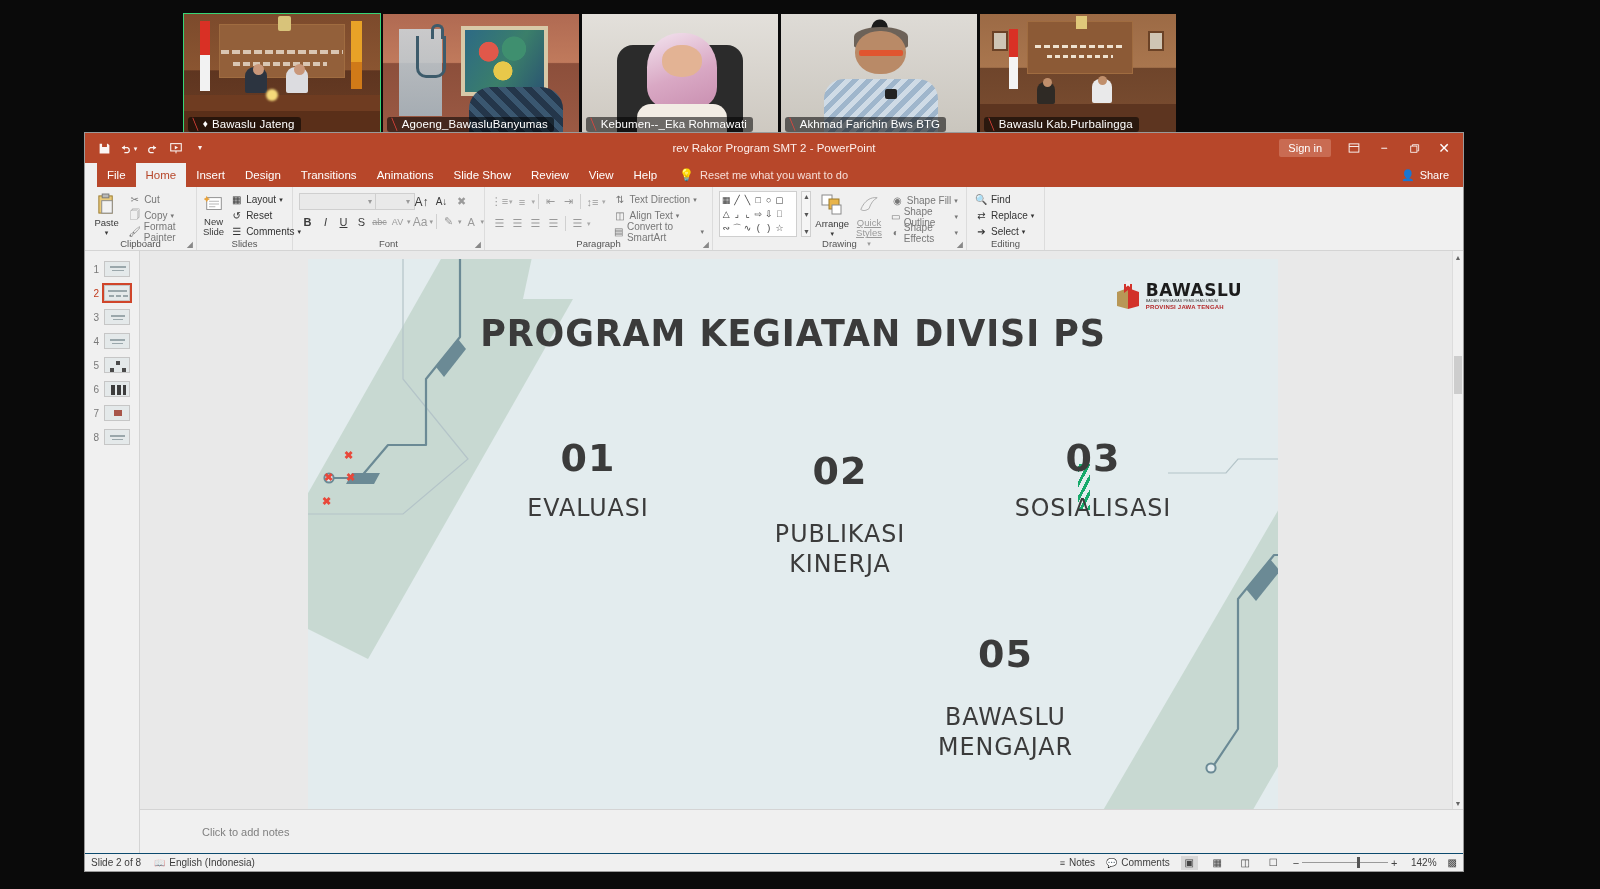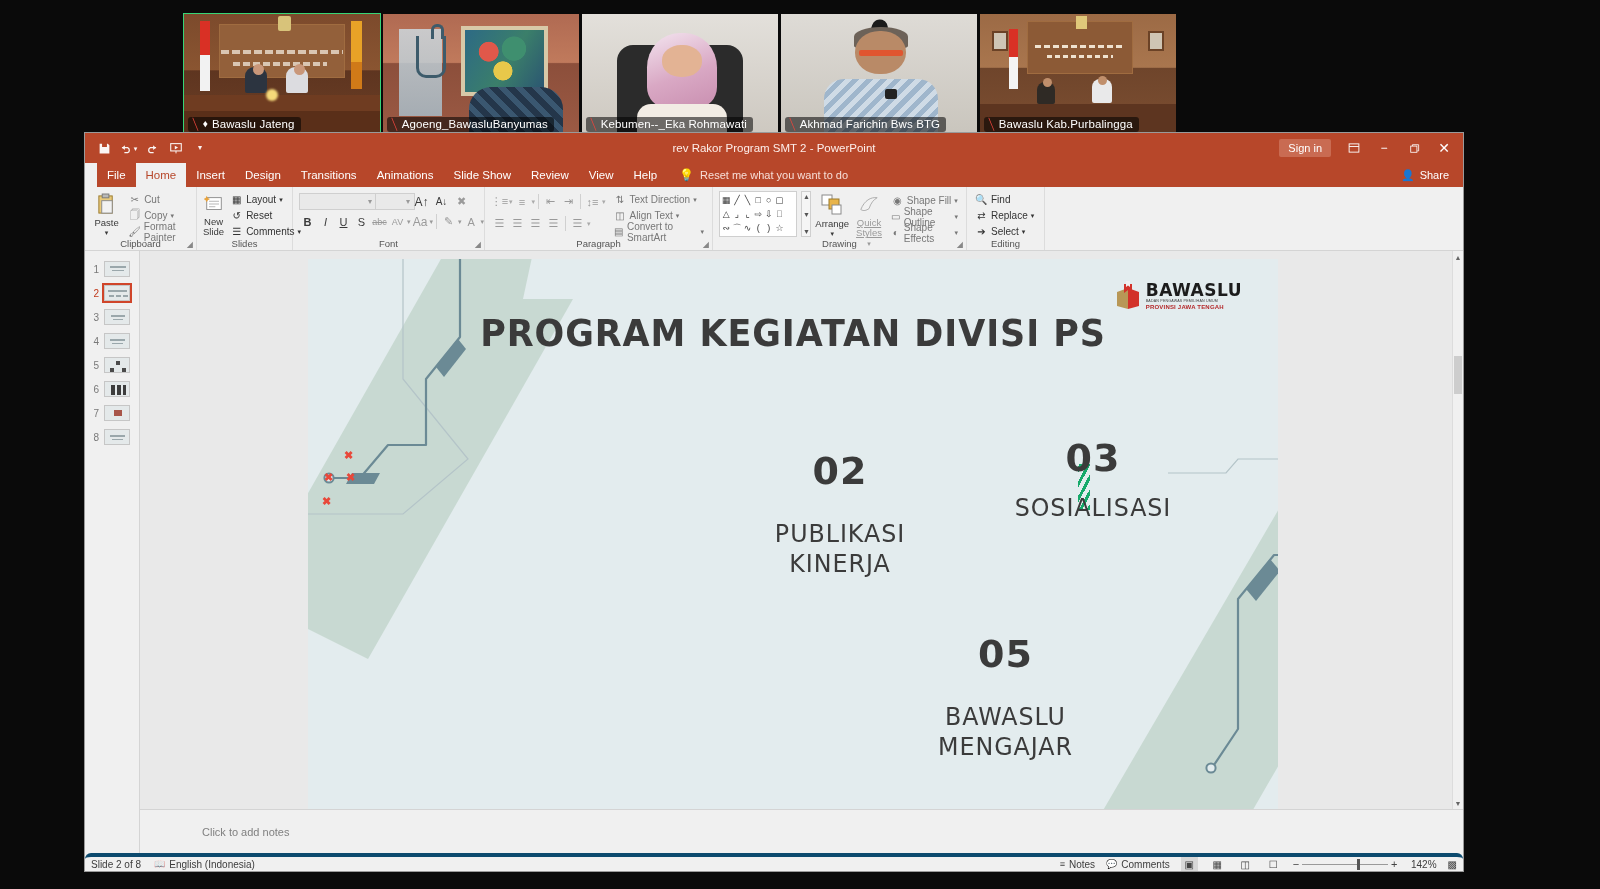--- a/index.html
+++ b/index.html
@@ -264,22 +264,22 @@
   .logo .lgtxt .b3 { font-size:6px; font-weight:700; color:#b4282a; letter-spacing:.2px; display:block; margin-top:1px;}
 
   .redx { position:absolute; color:#e8483a; font-size:11px; font-weight:700; font-family:"Liberation Serif", serif;}
   .greenstripes { position:absolute; width:12px; height:46px;
       background:repeating-linear-gradient(-62deg,#16a96a 0 3px,transparent 3px 7px); }
 
   
   .notesbar { height:44px; background:#f0f0f0; border-top:1px solid #d4d4d4;
       display:flex; align-items:center; padding-left:62px; flex:0 0 44px; }
   .notestext { color:#808080; font-size:11px; }
-  .statusbar { height:18px; background:#f0f0f0; border-top:4px solid #0c4a6e;
-      display:flex; align-items:center; font-size:10px; color:#3c3c3c; flex:0 0 18px;border-radius:6px; }
+  .statusbar { height:18px; background:#f0f0f0; border-top:1px solid #0c4a6e;
+      display:flex; align-items:center; font-size:10px; color:#3c3c3c; flex:0 0 18px; }
   .sb-left { display:flex; align-items:center; gap:13px; padding-left:6px; }
   .sb-right { margin-left:auto; display:flex; align-items:center; gap:11px; padding-right:6px; }
   .sb-item { display:flex; align-items:center; gap:4px; }
   .viewbtn { width:17px; height:14px; display:flex; align-items:center; justify-content:center;
       font-size:10px; color:#444; }
   .viewbtn.act { background:#d8d8d8; }
   .zoomslider { display:flex; align-items:center; gap:3px; }
   .ztrack { width:86px; height:1px; background:#9a9a9a; position:relative; }
   .zthumb { position:absolute; left:55px; top:-5px; width:3px; height:11px; background:#555; }
   .zsign { font-size:11px; color:#444; }
@@ -810,20 +810,24 @@
 
             <div class="slide-title">PROGRAM KEGIATAN DIVISI PS</div>
 
             <div class="redx" style="left:36px; top:190px;">✖</div>
             <div class="redx" style="left:16px; top:212px;">✖</div>
             <div class="redx" style="left:38px; top:212px;">✖</div>
             <div class="redx" style="left:14px; top:236px;">✖</div>
 
             <div class="greenstripes" style="left:770px; top:205px;"></div>
 
+            <div class="item" style="left:160px; top:180px; width:240px;">
+              <div class="num">01</div>
+              <div class="lbl">EVALUASI</div>
+            </div>
             <div class="item" style="left:412px; top:180px; width:240px; white-space:pre-line;">
               <div class="num">02</div>
               <div class="lbl">PUBLIKASI
 KINERJA</div>
             </div>
             <div class="item" style="left:655px; top:180px; width:260px;">
               <div class="num">03</div>
               <div class="lbl">SOSIALISASI</div>
             </div>
             <div class="item" style="left:570px; top:363px; width:255px; white-space:pre-line;">

